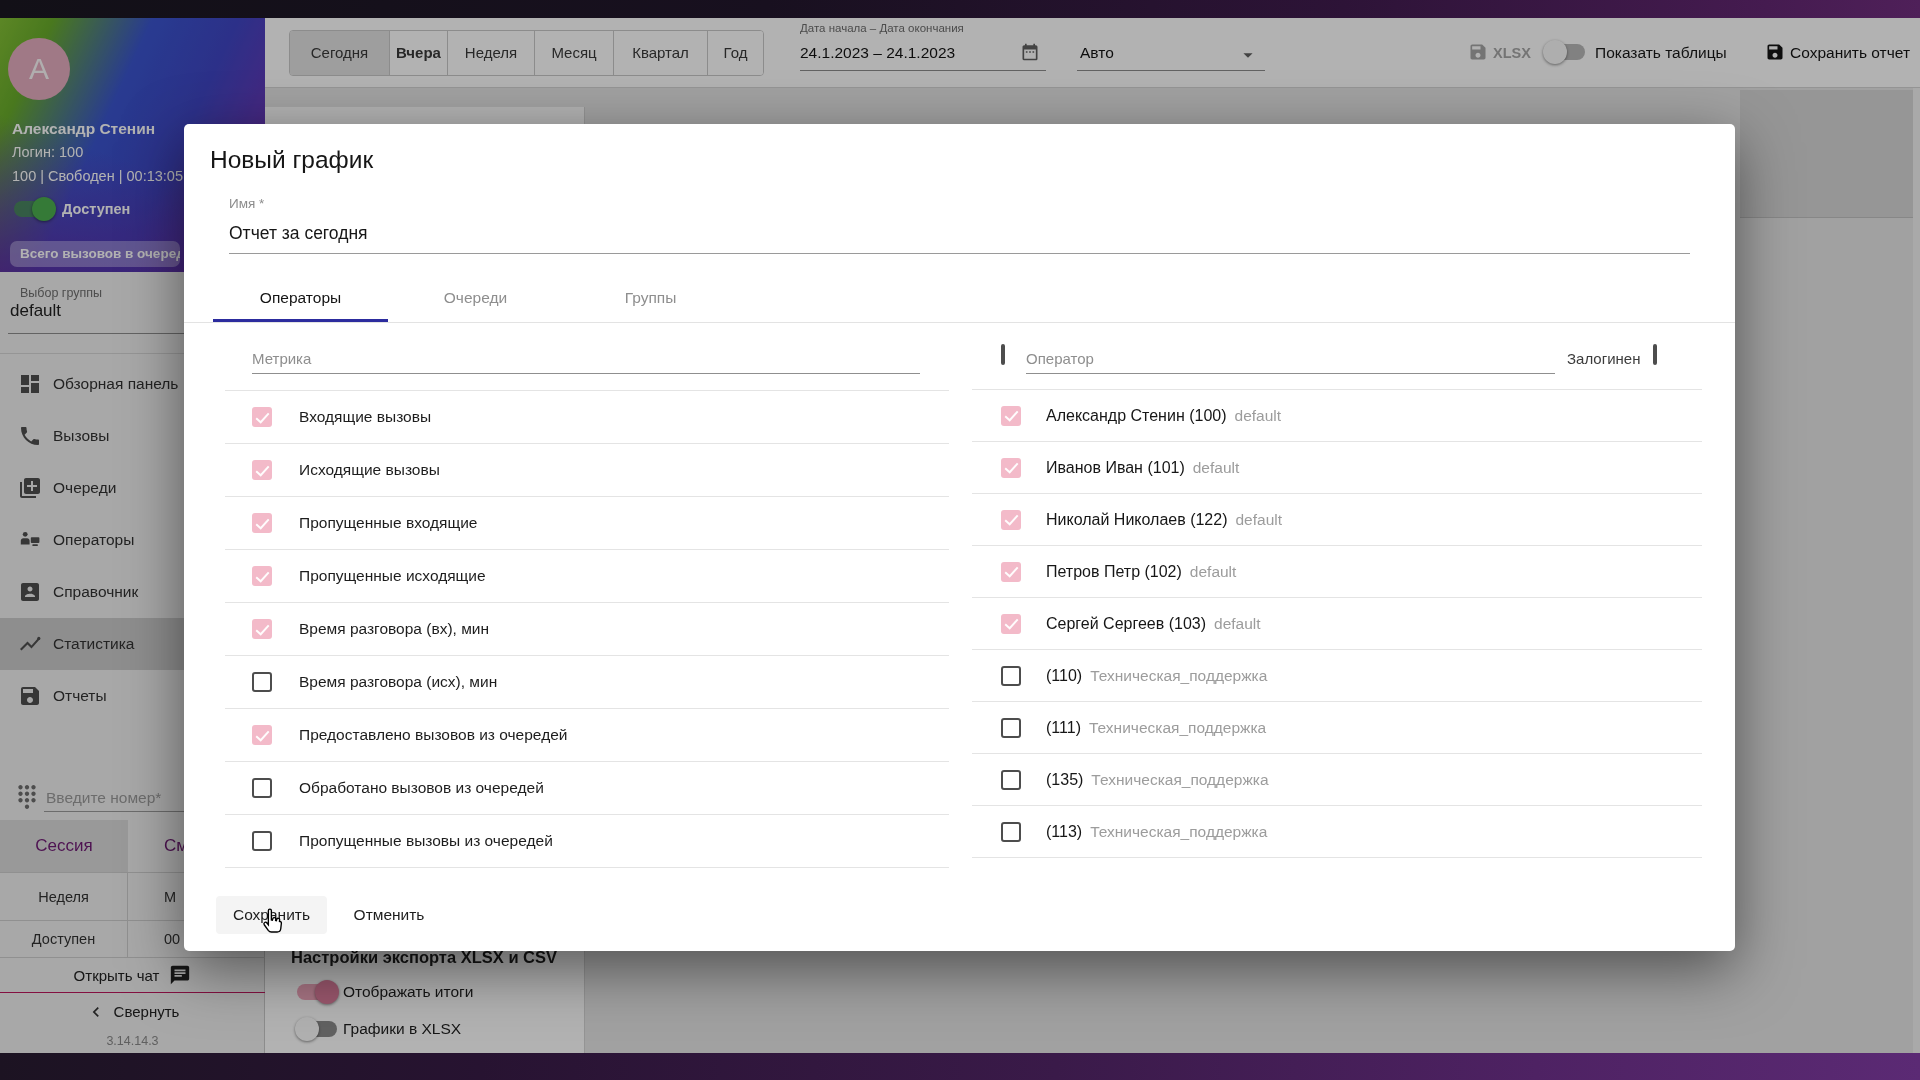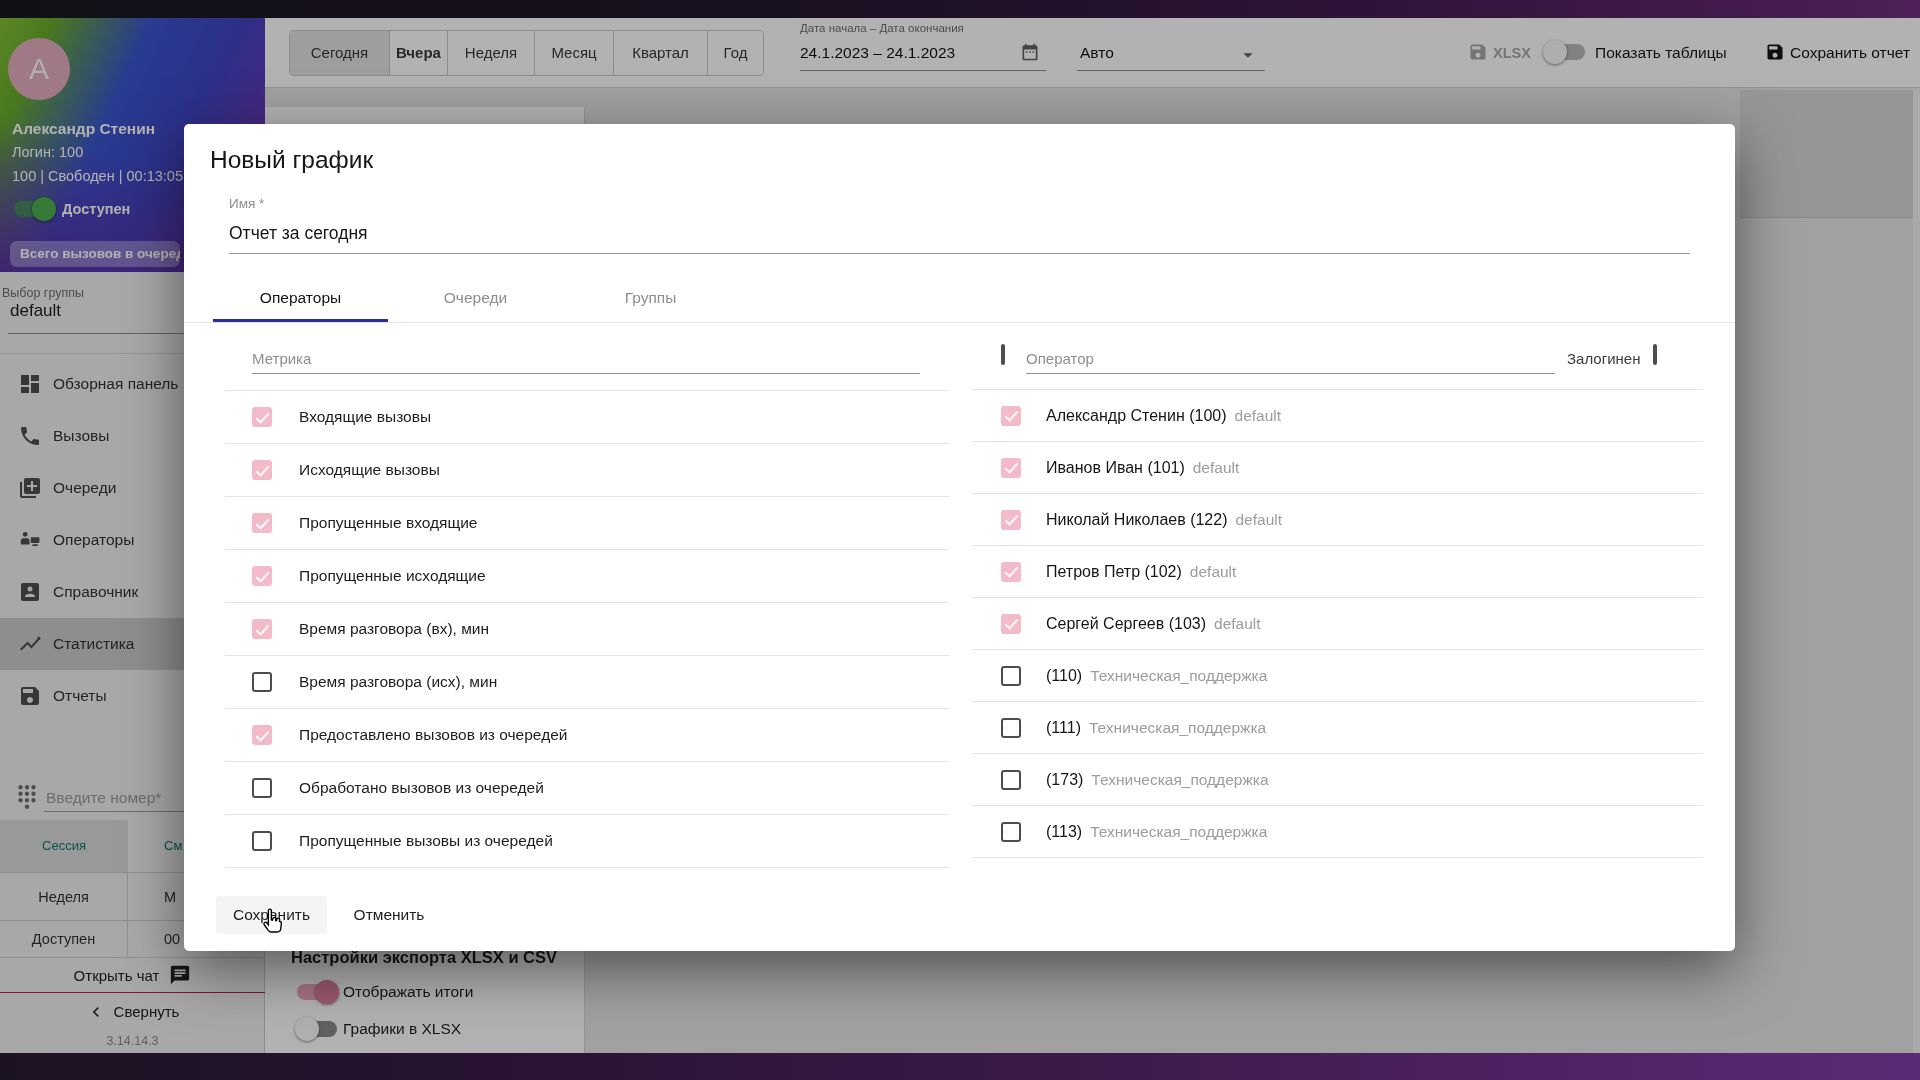--- a/index.html
+++ b/index.html
@@ -28,37 +28,37 @@
   .switch .thumb{top:0;width:24px;height:24px;border-radius:50%;box-shadow:0 1px 3px rgba(0,0,0,.45);}
   .switch.on .thumb{right:0;} .switch.off .thumb{left:0;}
   .sw-green .track{background:rgba(67,160,71,.65);} .sw-green .thumb{background:#4caf50;}
   .sw-graylight .track{background:#b9b9b9;} .sw-graylight .thumb{background:#fafafa;}
   .sw-pink .track{background:#f0a6bc;} .sw-pink .thumb{background:#dd7d9d;}
   .sw-graydark .track{background:#8c8c8c;} .sw-graydark .thumb{background:#fdfdfd;}
   .u-toggle{left:12px;top:179px;}
   .u-avail{left:62px;top:183px;font-size:14.5px;font-weight:700;}
   .u-badge{left:10px;top:223px;height:26px;line-height:26px;max-width:170px;overflow:hidden;white-space:nowrap;
     border-radius:7px;background:rgba(222,215,248,.42);color:#fff;font-size:13.5px;font-weight:700;padding:0 10px;}
-  .grp-label{left:2px;top:268px;font-size:12.5px;color:#6f6f6f;}
+  .grp-label{left:20px;top:268px;font-size:12.5px;color:#6f6f6f;}
   .grp-value{left:10px;top:283px;font-size:17px;color:#222;}
   .grp-line{left:8px;top:315px;width:257px;height:1px;background:#8f8f8f;}
   .grp-div{left:0;top:335px;width:265px;height:1px;background:#d6d6d6;}
   .menu{left:0;top:340px;width:265px;}
   .menu-item{position:relative;display:flex;align-items:center;height:52px;padding-left:18px;cursor:pointer;}
   .menu-item.active{background:#cccccc;}
   .mi-icon{position:relative;width:24px;height:24px;color:#4f4f4f;}
   .mi-icon svg{width:24px;height:24px;display:block;}
   .mi-label{position:relative;margin-left:11px;font-size:15.5px;font-weight:500;color:#333;}
   .dialer-icon{left:14px;top:766px;width:26px;height:26px;color:#6f6f6f;}
   .dialer-icon svg{width:26px;height:26px;}
   .dialer-input{left:44px;top:766px;width:190px;height:28px;border:none;border-bottom:1px solid #9b9b9b;
     background:transparent;font-size:15.5px;font-family:inherit;color:#333;outline:none;}
   .dialer-input::placeholder{color:#9b9b9b;opacity:1;}
   .session-tabs{left:0;top:802px;width:265px;height:52px;display:flex;}
-  .s-tab{position:relative;height:52px;line-height:52px;font-size:13px;color:#0f766e;}
+  .s-tab{position:relative;height:52px;line-height:52px;font-size:17px;color:#701a75;}
   .s-tab.sel{width:128px;background:#dcdcdc;text-align:center;}
   .s-tab.rest{width:137px;padding-left:36px;}
   .mini-table{left:0;top:854px;width:265px;height:86px;border-top:1px solid #cfcfcf;}
   .mt-row{position:relative;display:flex;border-bottom:1px solid #cfcfcf;}
   .mt-c1{position:relative;width:128px;text-align:center;font-size:14.5px;color:#333;border-right:1px solid #cfcfcf;}
   .mt-c2{position:relative;padding-left:36px;font-size:14.5px;color:#333;}
   .chat-row{left:0;top:940px;width:265px;height:35px;border-bottom:1px solid #be185d;display:flex;align-items:center;justify-content:center;gap:10px;cursor:pointer;}
   .chat-row span{position:relative;}
   .chat-label{font-size:15px;font-weight:500;color:#222;}
   .chat-icon{width:22px;height:22px;color:#222;} .chat-icon svg{width:22px;height:22px;}
@@ -435,21 +435,21 @@
             <span class="op-primary">(110)</span>
             <span class="op-secondary">Техническая_поддержка</span>
           </div>
           <div class="list-row">
             <span class="cb unchecked"></span>
             <span class="op-primary">(111)</span>
             <span class="op-secondary">Техническая_поддержка</span>
           </div>
           <div class="list-row">
             <span class="cb unchecked"></span>
-            <span class="op-primary">(173)</span>
+            <span class="op-primary">(135)</span>
             <span class="op-secondary">Техническая_поддержка</span>
           </div>
           <div class="list-row">
             <span class="cb unchecked"></span>
             <span class="op-primary">(113)</span>
             <span class="op-secondary">Техническая_поддержка</span>
           </div>
         </div>
     </div>
 

